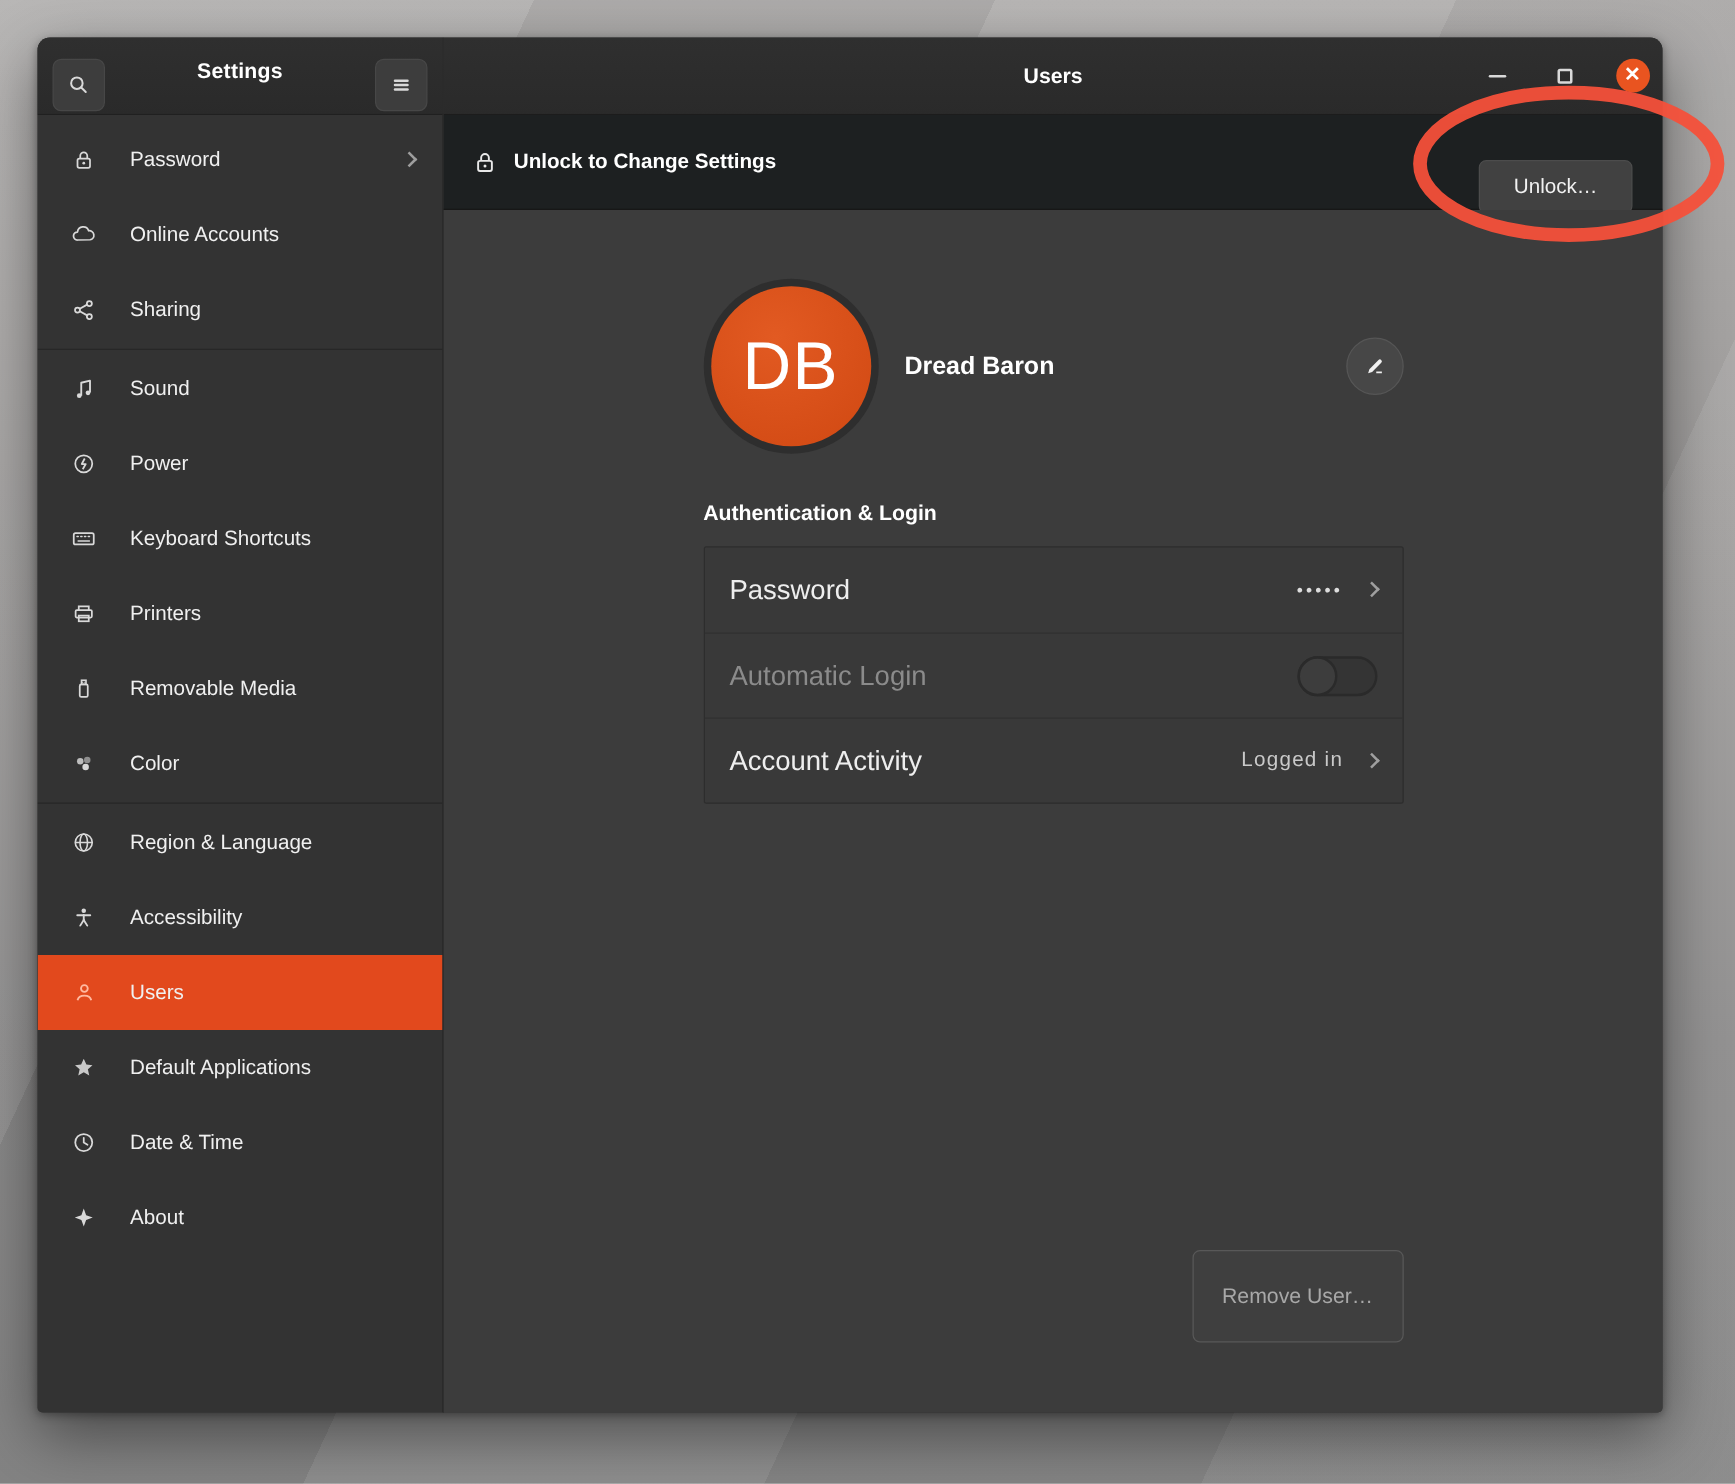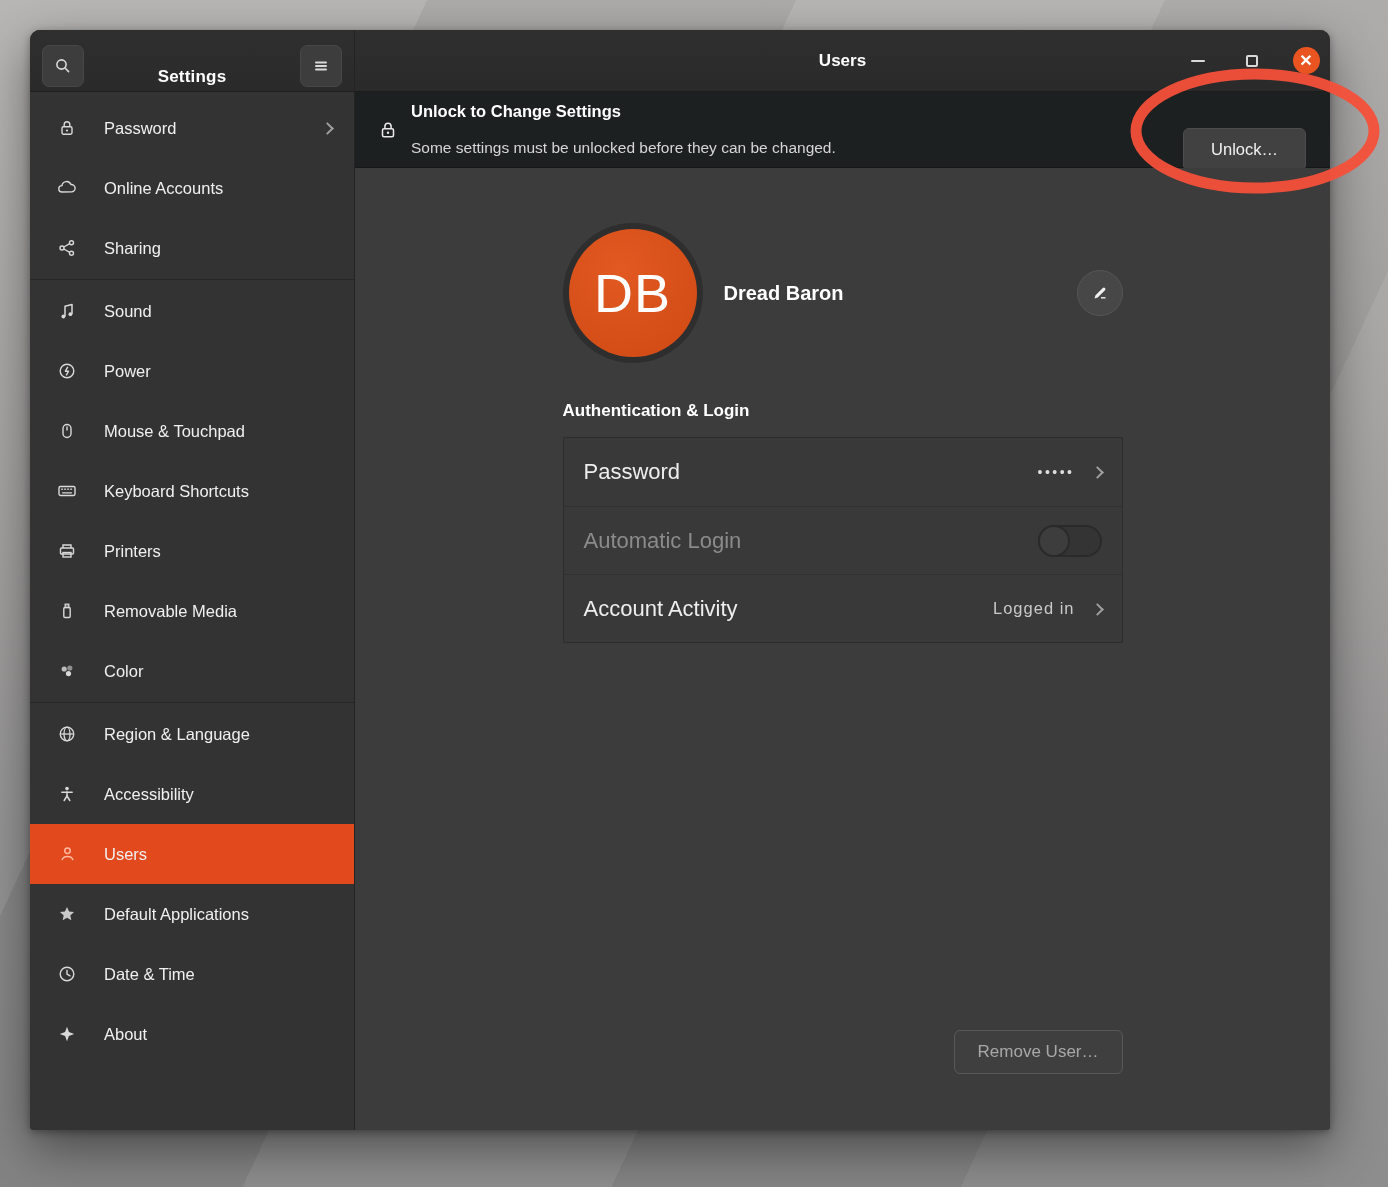--- a/index.html
+++ b/index.html
@@ -21,21 +21,21 @@
     display:flex;
     box-shadow:0 18px 50px rgba(0,0,0,0.45), 0 2px 8px rgba(0,0,0,0.35);
     background:#333333;
   }
 
   
   .sidebar { width:325px; flex:0 0 325px; display:flex; flex-direction:column; background:#333333; border-right:1px solid #232323; }
   .sidebar-header {
     height:62px; flex:0 0 62px; background:linear-gradient(#2f2f2f,#2a2a2a);
     border-bottom:1px solid #202020;
-    display:flex; align-items:flex-end; justify-content:space-between; padding:4px 12px;
+    display:flex; align-items:flex-start; justify-content:space-between; padding:17px 12px;
   }
   .icon-btn {
     width:42px; height:42px; border-radius:7px; background:#3d3d3d; border:1px solid #474747;
     display:flex; align-items:center; justify-content:center; cursor:pointer;
   }
   .sidebar-title { color:#ffffff; font-weight:bold; font-size:17px; letter-spacing:.2px; }
 
   .sidebar-list { flex:1; padding-top:6px; overflow:hidden; }
   .side-item {
     height:60px; display:flex; align-items:center; padding:0 22px 0 26px; cursor:pointer; color:#f0f0f0;
@@ -105,21 +105,21 @@
   .row-value.dots { font-size:14px; letter-spacing:2.5px; color:#dddddd; }
 
   .chev { width:9px; height:9px; border-top:2px solid #9f9f9f; border-right:2px solid #9f9f9f; transform:rotate(45deg); display:inline-block; }
 
   .toggle { width:64px; height:32px; border-radius:16px; background:#343434; border:2px solid #2a2a2a; position:relative; cursor:pointer; }
   .toggle .knob { position:absolute; left:-2px; top:-2px; width:32px; height:32px; border-radius:50%; background:#3d3d3d; border:2px solid #2a2a2a; }
 
   .remove-btn {
     position:absolute; right:0; bottom:56px;
     background:#3f3f3f; border:1px solid #585858; color:#a8a8a8; font-size:17px; font-family:inherit;
-    padding:11px 23px; border-radius:6px; cursor:pointer;
+    padding:26px 23px; border-radius:6px; cursor:pointer;
   }
 
   
   .annotation { position:absolute; left:1118px; top:58px; width:270px; height:146px; pointer-events:none; z-index:50; }
 
   svg.ic { display:block; }
 </style>
 </head>
 <body>
 
@@ -206,29 +206,20 @@
         <span class="ico">
             <svg class="ic" width="20" height="20" viewBox="0 0 20 20">
               <circle cx="10" cy="10" r="6.8" fill="none" stroke="#d9d9d9" stroke-width="1.4"></circle>
               <path d="M10.8 5.8 L8.4 10.2 h3.2 L9.2 14.4" fill="none" stroke="#d9d9d9" stroke-width="1.4" stroke-linejoin="round"></path>
             </svg>
           </span>
         <span class="lbl">Power</span>
       </div>
 
 
-      <div class="side-item">
-        <span class="ico">
-            <svg class="ic" width="20" height="20" viewBox="0 0 20 20">
-              <rect x="6" y="3.5" width="8" height="13" rx="4" fill="none" stroke="#d9d9d9" stroke-width="1.4"></rect>
-              <line x1="10" y1="6" x2="10" y2="9" stroke="#d9d9d9" stroke-width="1.4" stroke-linecap="round"></line>
-            </svg>
-          </span>
-        <span class="lbl">Mouse &amp; Touchpad</span>
-      </div>
 
       <div class="side-item">
         <span class="ico">
             <svg class="ic" width="22" height="22" viewBox="0 0 22 22">
               <rect x="3" y="6.5" width="16" height="9" rx="1.4" fill="none" stroke="#d9d9d9" stroke-width="1.4"></rect>
               <g stroke="#d9d9d9" stroke-width="1.2" stroke-linecap="round">
                 <line x1="5.6" y1="9.2" x2="6.6" y2="9.2"></line>
                 <line x1="8.6" y1="9.2" x2="9.6" y2="9.2"></line>
                 <line x1="11.6" y1="9.2" x2="12.6" y2="9.2"></line>
                 <line x1="14.6" y1="9.2" x2="15.6" y2="9.2"></line>
@@ -366,21 +357,20 @@
     <div class="banner">
       <span class="banner-lock">
         <svg class="ic" width="22" height="22" viewBox="0 0 20 20">
             <rect x="5" y="8.8" width="10" height="7.4" rx="1.4" fill="none" stroke="#e8e8e8" stroke-width="1.4"></rect>
             <path d="M7.2 8.8 V6.6 a2.8 2.8 0 0 1 5.6 0 V8.8" fill="none" stroke="#e8e8e8" stroke-width="1.4"></path>
             <circle cx="10" cy="12.5" r="1.1" fill="#e8e8e8"></circle>
           </svg>
       </span>
       <div class="banner-texts">
         <div class="banner-title">Unlock to Change Settings</div>
-        <div class="banner-sub">Some settings must be unlocked before they can be changed.</div>
       </div>
       <button class="unlock-btn">Unlock…</button>
     </div>
 
     <div class="content">
       <div class="column">
 
         <div class="user-row">
           <div class="avatar-ring">
             <div class="avatar">DB</div>

